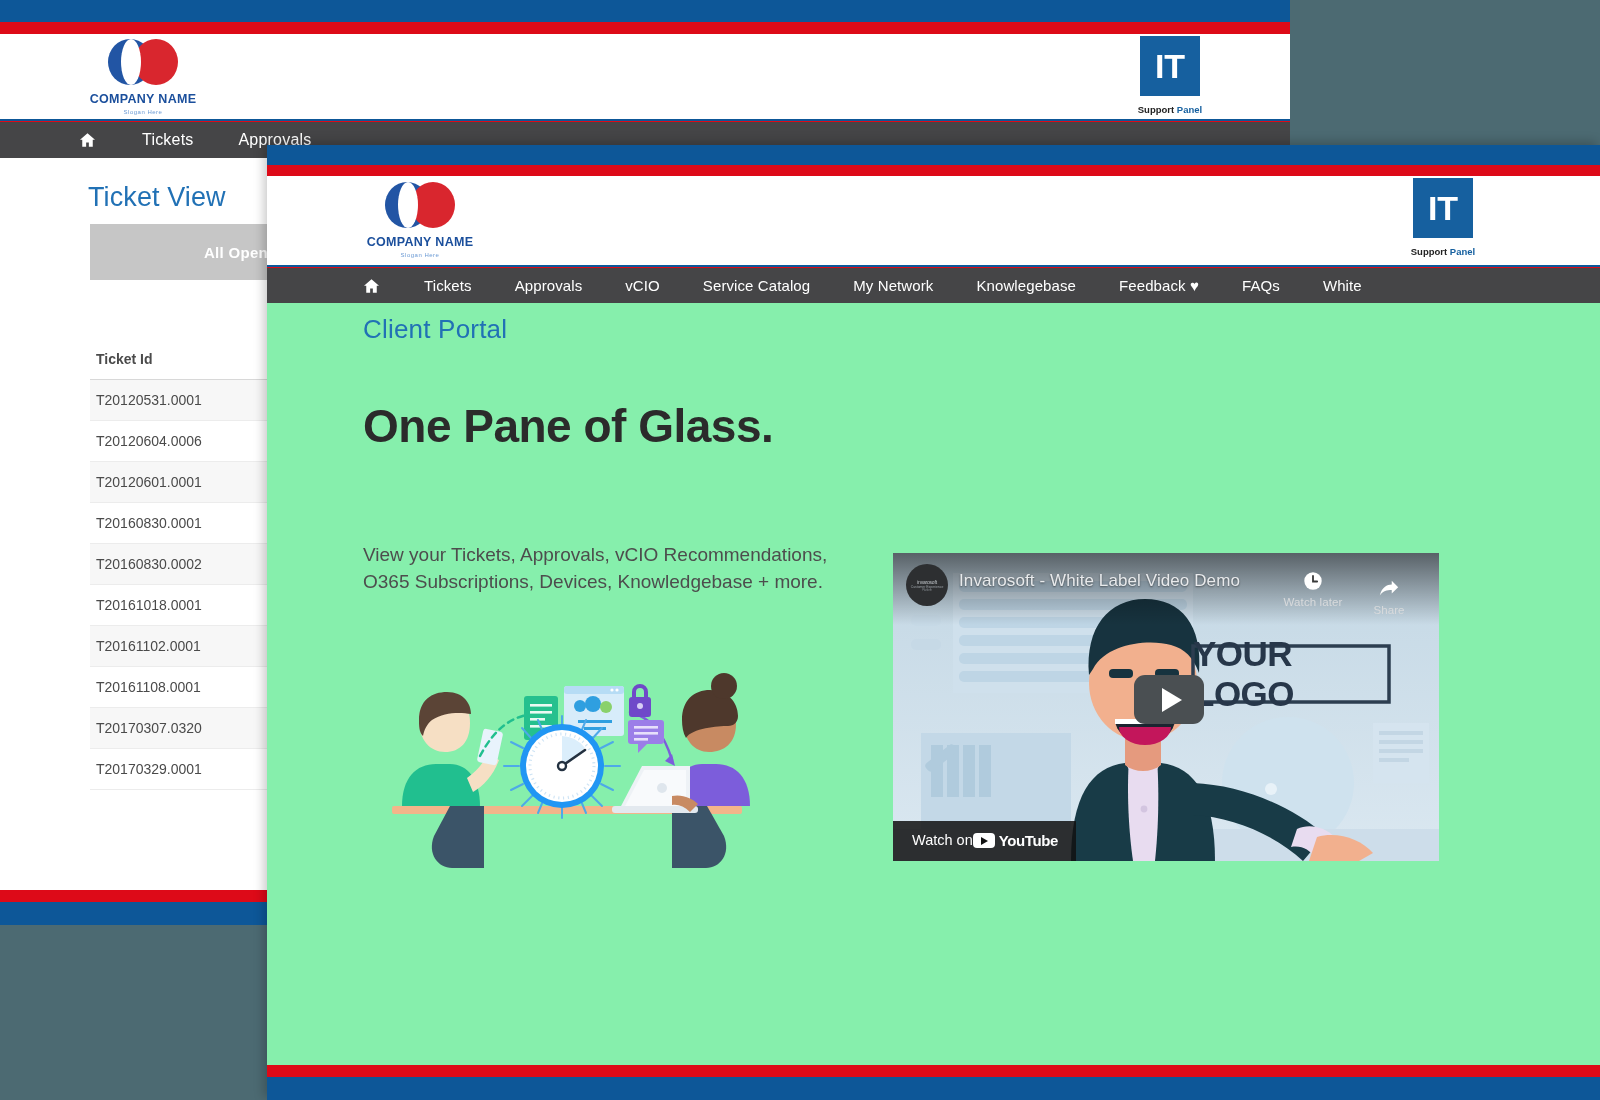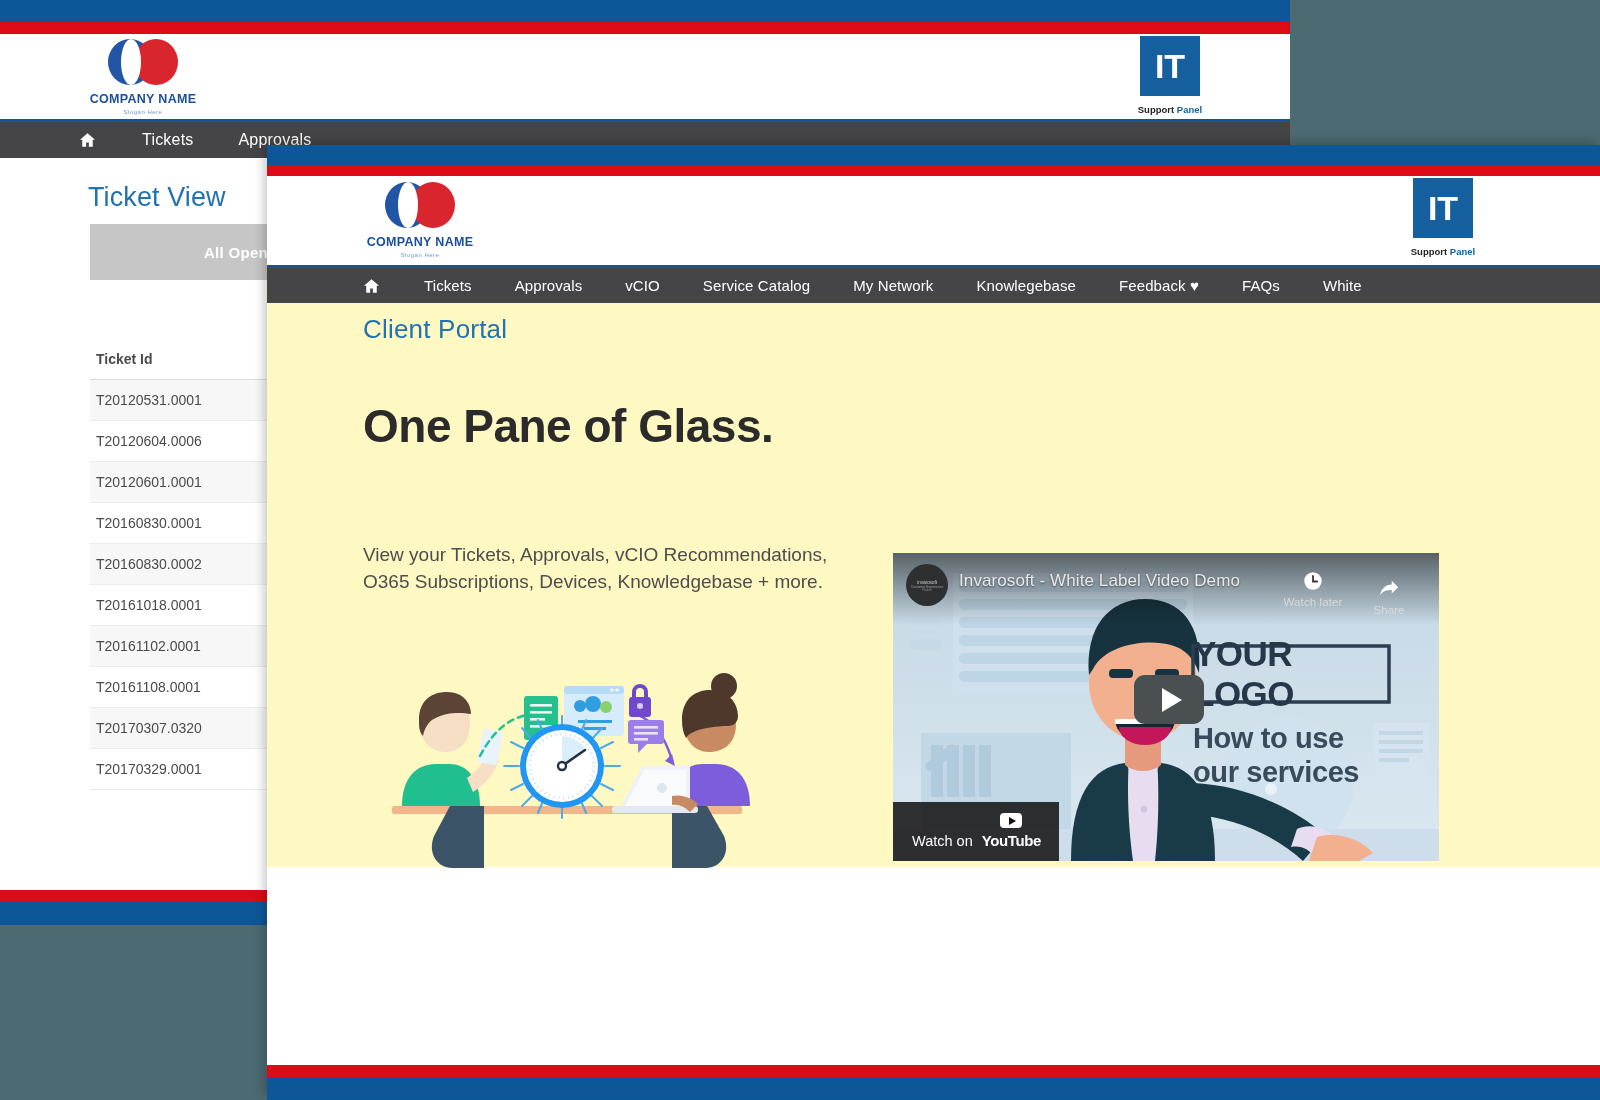--- a/index.html
+++ b/index.html
@@ -85,21 +85,21 @@
     position:absolute; left:0; top:123px; width:1333px; height:35px;
     background:#454547; display:flex; align-items:center; padding-left:95px;
   }
   .front-navline-blue { position:absolute; left:0; top:-3px; width:1333px; height:2px; background:#0d5798; }
   .front-navline-red  { position:absolute; left:0; top:-1px; width:1333px; height:1px; background:#dd0a18; }
   .front-nav-item {
     color:#ffffff; font-size:15px; margin-right:43px; font-weight:300;
     letter-spacing:0.1px; white-space:nowrap; cursor:pointer;
   }
 
-  #front-body { position:absolute; left:0; top:158px; width:1333px; height:564px; background:#fef9c3; }
+  #front-body { position:absolute; left:0; top:158px; width:1333px; height:762px; background:#86efac; }
   #client-portal-title {
     position:absolute; left:96px; top:11px;
     font-size:26px; color:#2171b5; font-weight:400; letter-spacing:0.2px;
   }
 
   
   #hero-heading {
     position:absolute; left:96px; top:93px;
     font-size:46px; line-height:1.33; color:#2b2b2b; font-weight:bold;
     letter-spacing:-0.5px;
@@ -148,24 +148,24 @@
     display:flex; align-items:center; justify-content:center; cursor:pointer;
   }
   #video-play-button .tri {
     width:0; height:0; border-left:20px solid #ffffff;
     border-top:12px solid transparent; border-bottom:12px solid transparent;
     margin-left:5px;
   }
   #video-watch-on {
     position:absolute; left:0; bottom:0; z-index:9;
     background:rgba(18,18,18,0.86); padding:11px 18px 12px 19px;
-    display:flex; align-items:flex-end; gap:9px;
+    display:flex; align-items:flex-start; 
   }
   #video-watch-on .wo-text { color:#fff; font-size:14.5px; font-weight:400; }
-  #yt-badge { display:flex; align-items:center; gap:4px;flex-direction:column; }
+  #yt-badge { display:flex; align-items:center; gap:4px; }
   #yt-badge .yt-box {
     width:22px; height:15px; background:#fff; border-radius:4px;
     display:flex; align-items:center; justify-content:center;
   }
   #yt-badge .yt-box .yt-tri {
     width:0; height:0; border-left:7px solid #121212;
     border-top:4px solid transparent; border-bottom:4px solid transparent;
     margin-left:2px;
   }
   #yt-badge .yt-word { color:#fff; font-size:15px; font-weight:bold; letter-spacing:-0.4px; }
@@ -540,24 +540,20 @@
             <path d="M424 284 C444 278 468 286 480 300 L466 308 L416 308 Z" fill="#f2b08e"></path>
           </g>
 
           <g>
             <rect x="300" y="93" width="196" height="56" fill="none" stroke="#2c3e50" stroke-width="3.5"></rect>
           </g>
         </svg>
 
         <div style="position:absolute;left:300px;top:96px;width:196px;height:50px;display:flex;align-items:center;justify-content:center;z-index:5;color:#27374a;font-size:35px;font-weight:bold;letter-spacing:-0.5px;font-family:'Liberation Sans',sans-serif;">YOUR LOGO</div>
 
-        <div style="position:absolute;left:300px;top:168px;width:206px;z-index:5;color:#394a5b;font-size:29px;font-weight:bold;line-height:1.18;letter-spacing:-0.4px;font-family:'Liberation Sans',sans-serif;">
-          <div>How to use</div>
-          <div>our services</div>
-        </div>
 
         <div id="video-top-gradient"></div>
 
         <div id="video-channel-avatar">
           <span class="av-l1">invarosoft</span>
           <span class="av-l2">Customer Experience</span>
           <span class="av-l3">Platform</span>
         </div>
 
         <div id="video-title">Invarosoft - White Label Video Demo</div>

